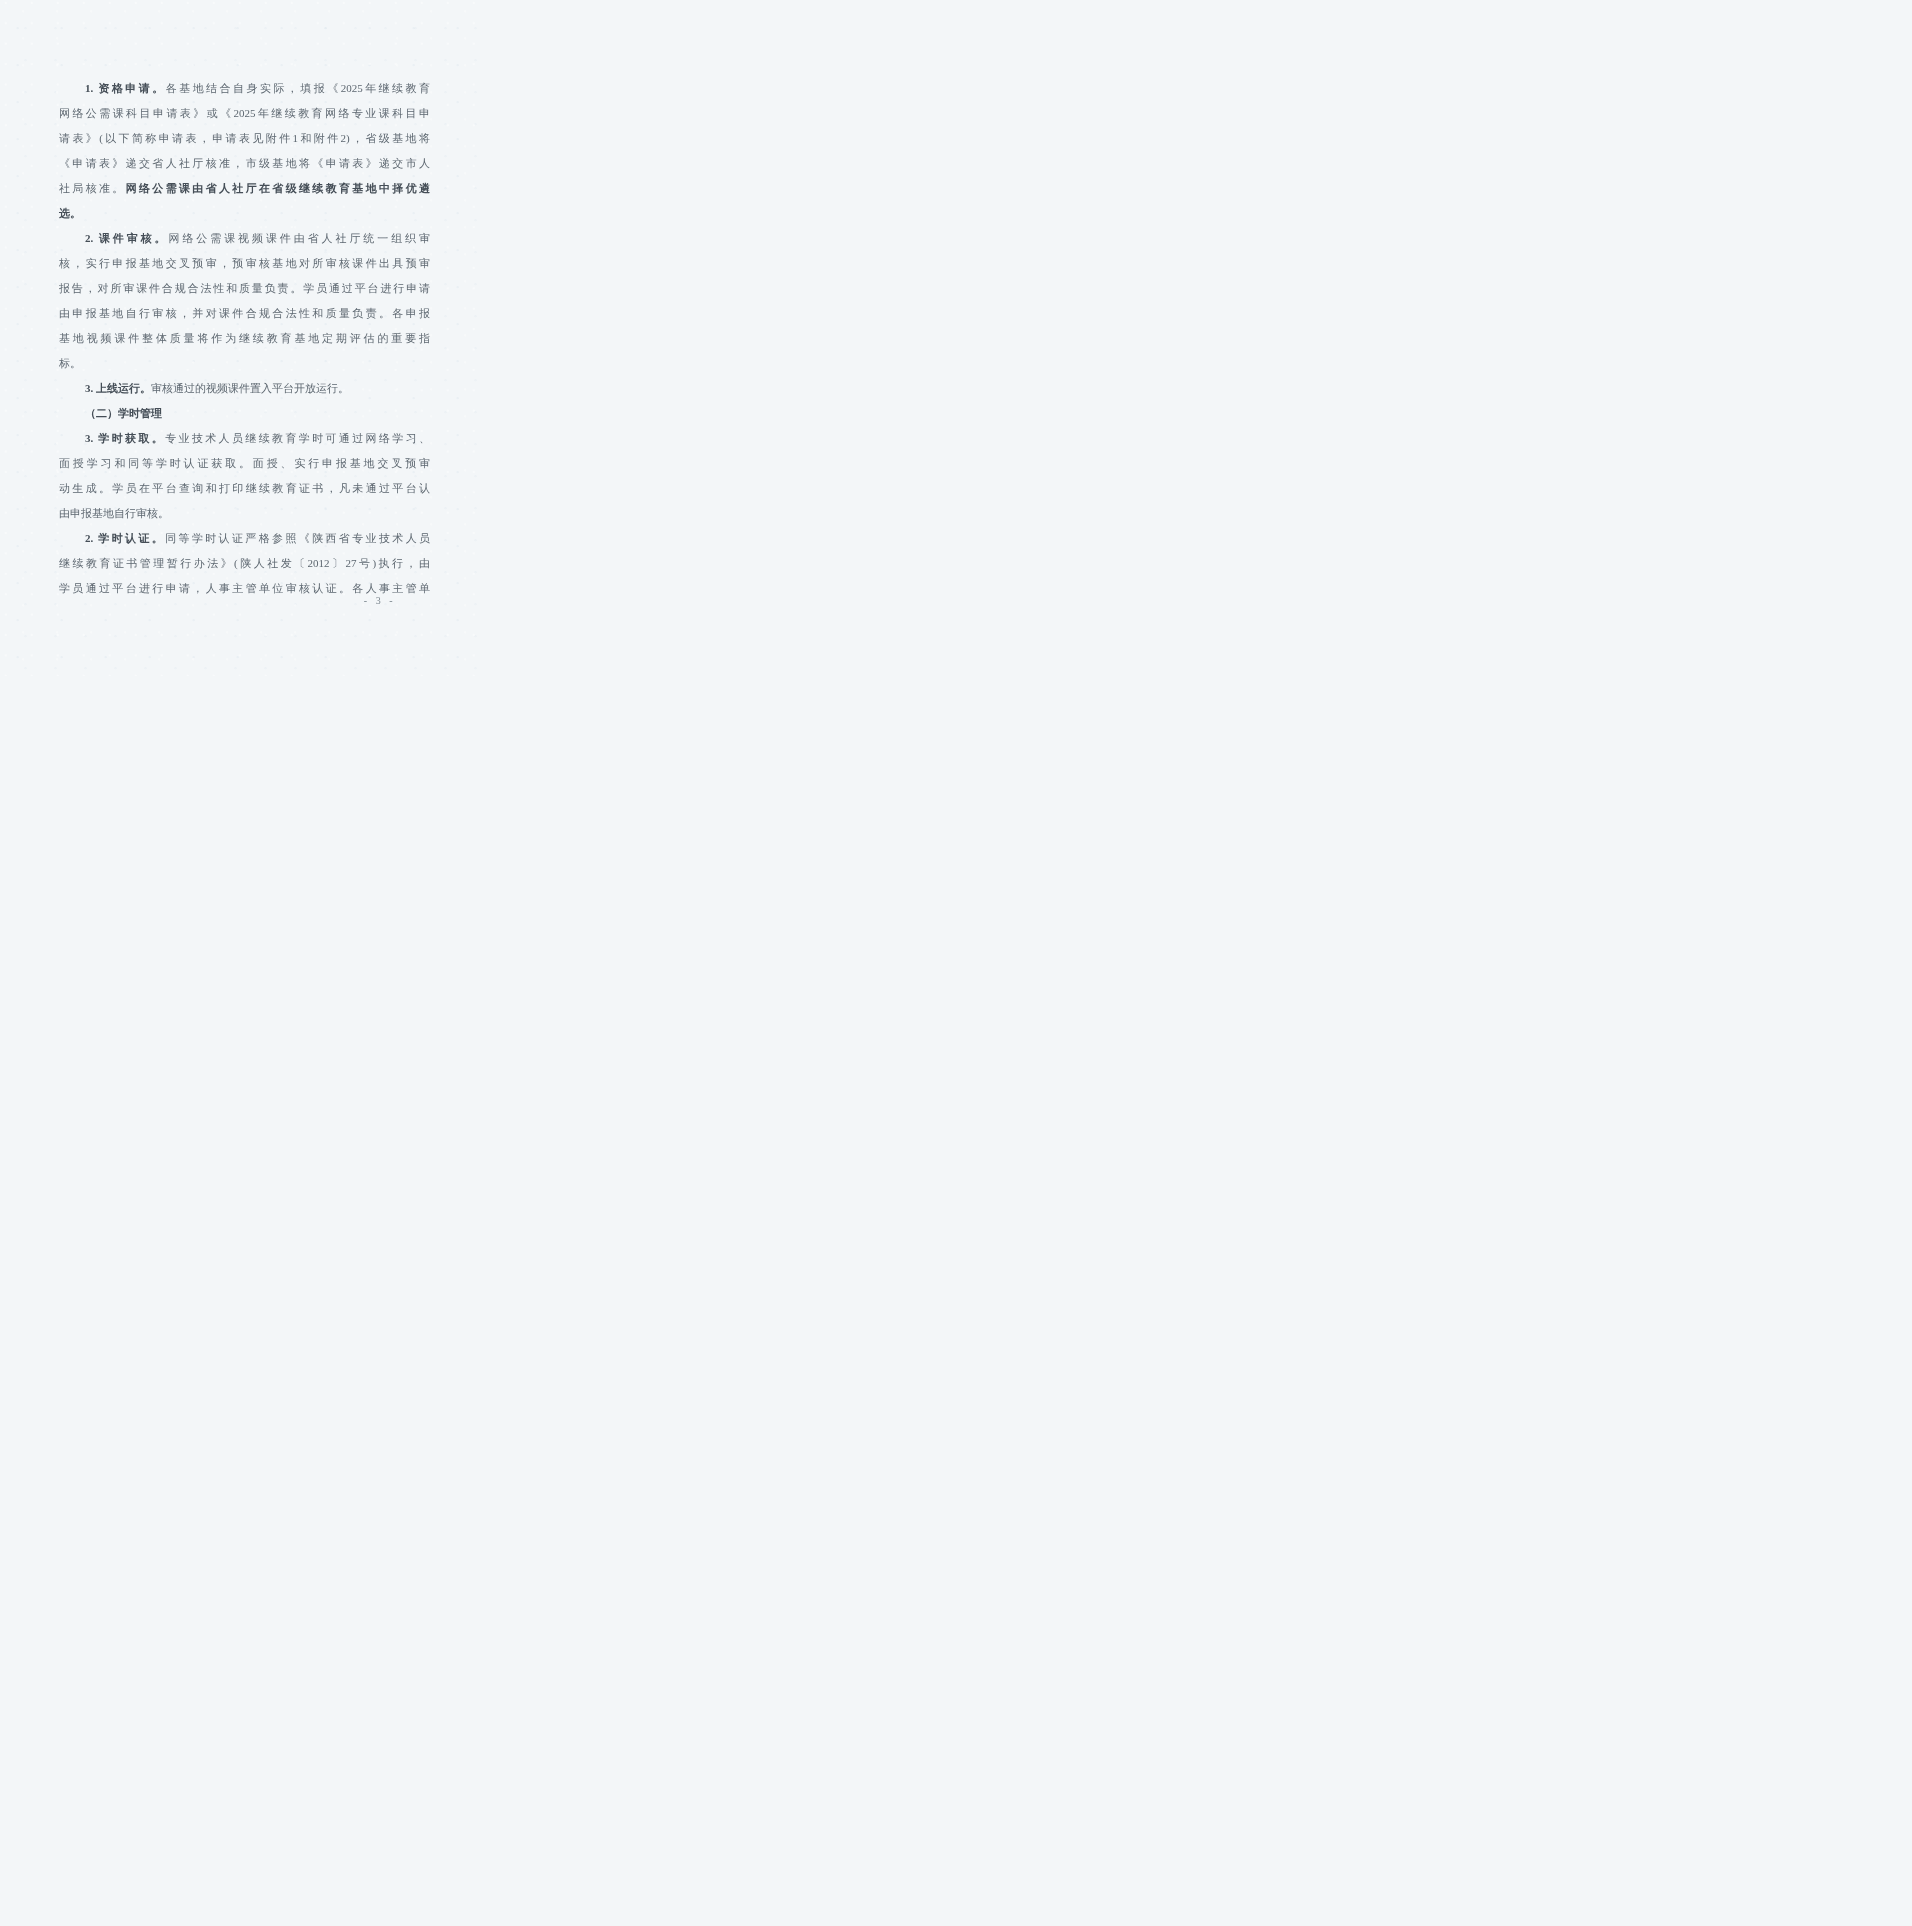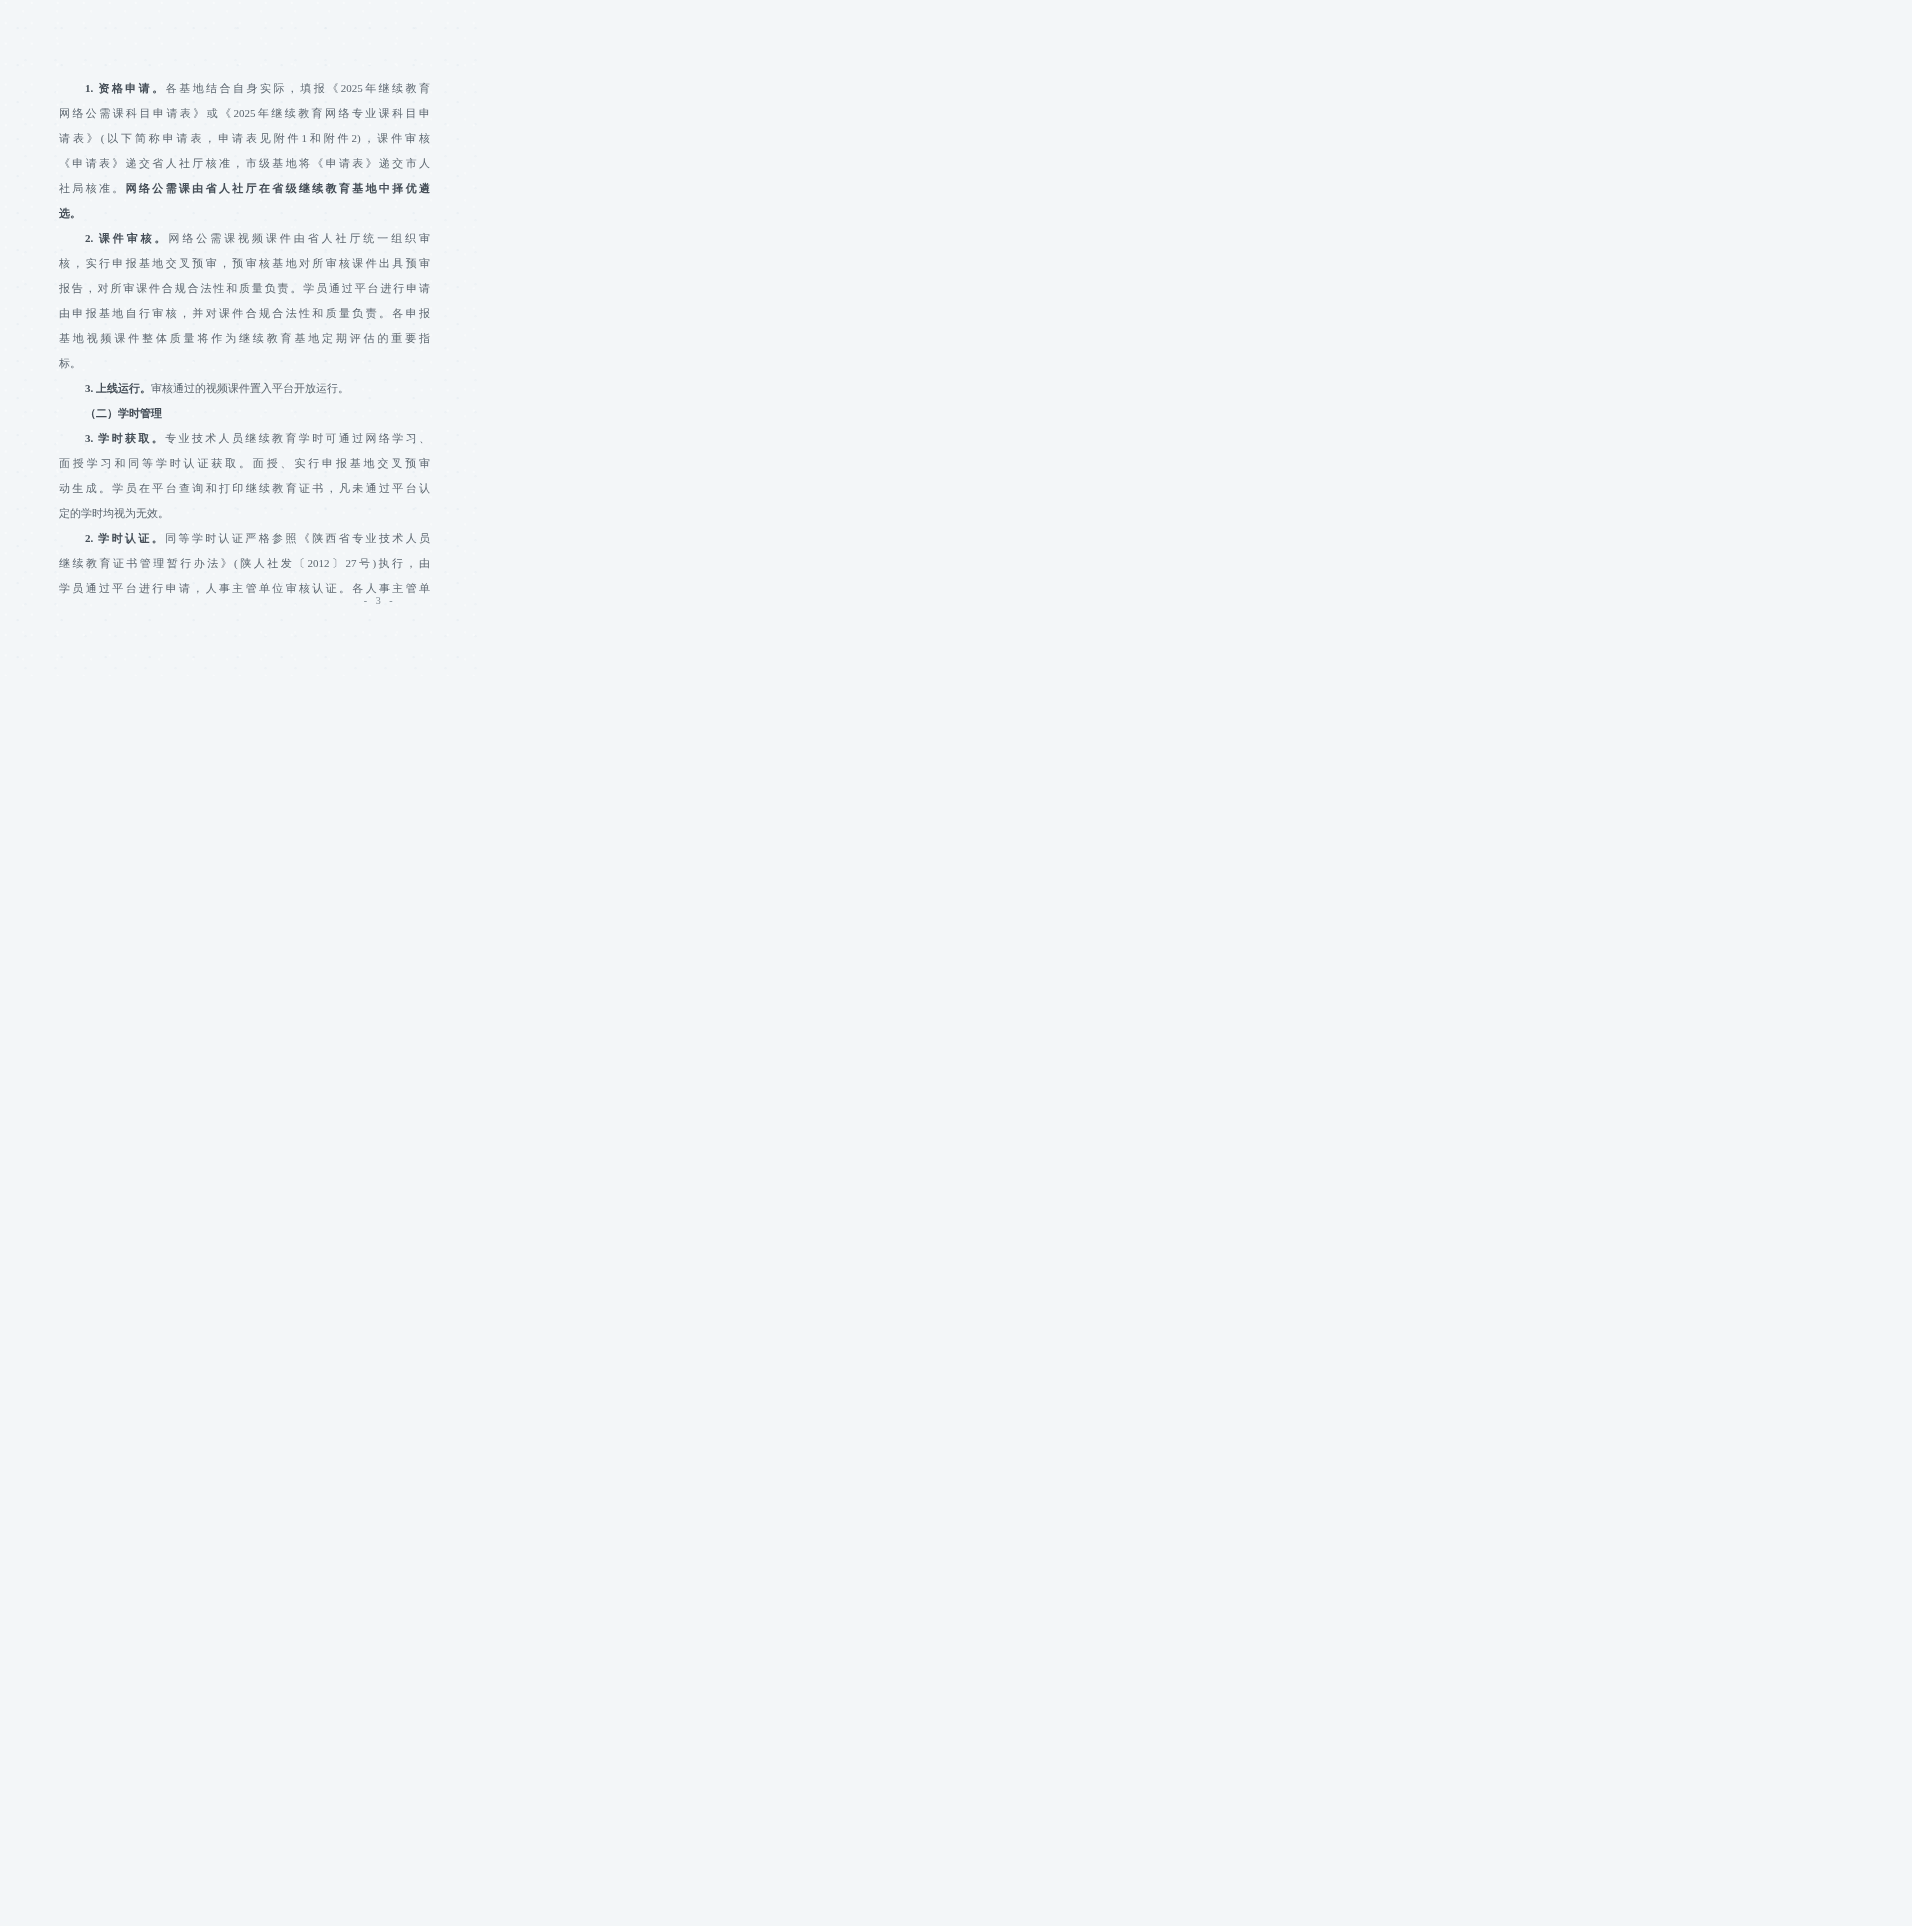--- a/index.html
+++ b/index.html
@@ -66,35 +66,35 @@
     color: var(--pagenum-color, #78838b);
   }
 </style>
 </head>
 <body>
 
 <div class="page" style="--page-bg: #f3f6f8; --text-color: #5d6770; --bold-color: #454e57; --pagenum-color: #78838b;">
   <div class="text-block" id="doc-lines">
       <div class="line indent fill"><span class="run bold">1. 资格申请。</span><span class="run">各基地结合自身实际，填报《2025年继续教育</span></div>
       <div class="line fill"><span class="run">网络公需课科目申请表》或《2025年继续教育网络专业课科目申</span></div>
-      <div class="line fill"><span class="run">请表》(以下简称申请表，申请表见附件1和附件2)，课件审核</span></div>
+      <div class="line fill"><span class="run">请表》(以下简称申请表，申请表见附件1和附件2)，省级基地将</span></div>
       <div class="line fill"><span class="run">《申请表》递交省人社厅核准，市级基地将《申请表》递交市人</span></div>
       <div class="line fill"><span class="run">社局核准。</span><span class="run bold">网络公需课由省人社厅在省级继续教育基地中择优遴</span></div>
       <div class="line"><span class="run bold">选。</span></div>
       <div class="line indent fill"><span class="run bold">2. 课件审核。</span><span class="run">网络公需课视频课件由省人社厅统一组织审</span></div>
       <div class="line fill"><span class="run">核，实行申报基地交叉预审，预审核基地对所审核课件出具预审</span></div>
       <div class="line fill"><span class="run">报告，对所审课件合规合法性和质量负责。学员通过平台进行申请</span></div>
       <div class="line fill"><span class="run">由申报基地自行审核，并对课件合规合法性和质量负责。各申报</span></div>
       <div class="line fill"><span class="run">基地视频课件整体质量将作为继续教育基地定期评估的重要指</span></div>
       <div class="line"><span class="run">标。</span></div>
       <div class="line indent"><span class="run bold">3. 上线运行。</span><span class="run">审核通过的视频课件置入平台开放运行。</span></div>
       <div class="line indent"><span class="run bold">（二）学时管理</span></div>
       <div class="line indent fill"><span class="run bold">3. 学时获取。</span><span class="run">专业技术人员继续教育学时可通过网络学习、</span></div>
       <div class="line fill"><span class="run">面授学习和同等学时认证获取。面授、实行申报基地交叉预审</span></div>
       <div class="line fill"><span class="run">动生成。学员在平台查询和打印继续教育证书，凡未通过平台认</span></div>
-      <div class="line"><span class="run">定的学时均视为无效。</span></div>
+      <div class="line"><span class="run">由申报基地自行审核。</span></div>
       <div class="line indent fill"><span class="run bold">2. 学时认证。</span><span class="run">同等学时认证严格参照《陕西省专业技术人员</span></div>
       <div class="line fill"><span class="run">继续教育证书管理暂行办法》(陕人社发〔2012〕27号)执行，由</span></div>
       <div class="line fill"><span class="run">学员通过平台进行申请，人事主管单位审核认证。各人事主管单</span></div>
     </div>
   <div class="page-number">- 3 -</div>
 </div>
 
 
 </body></html>

